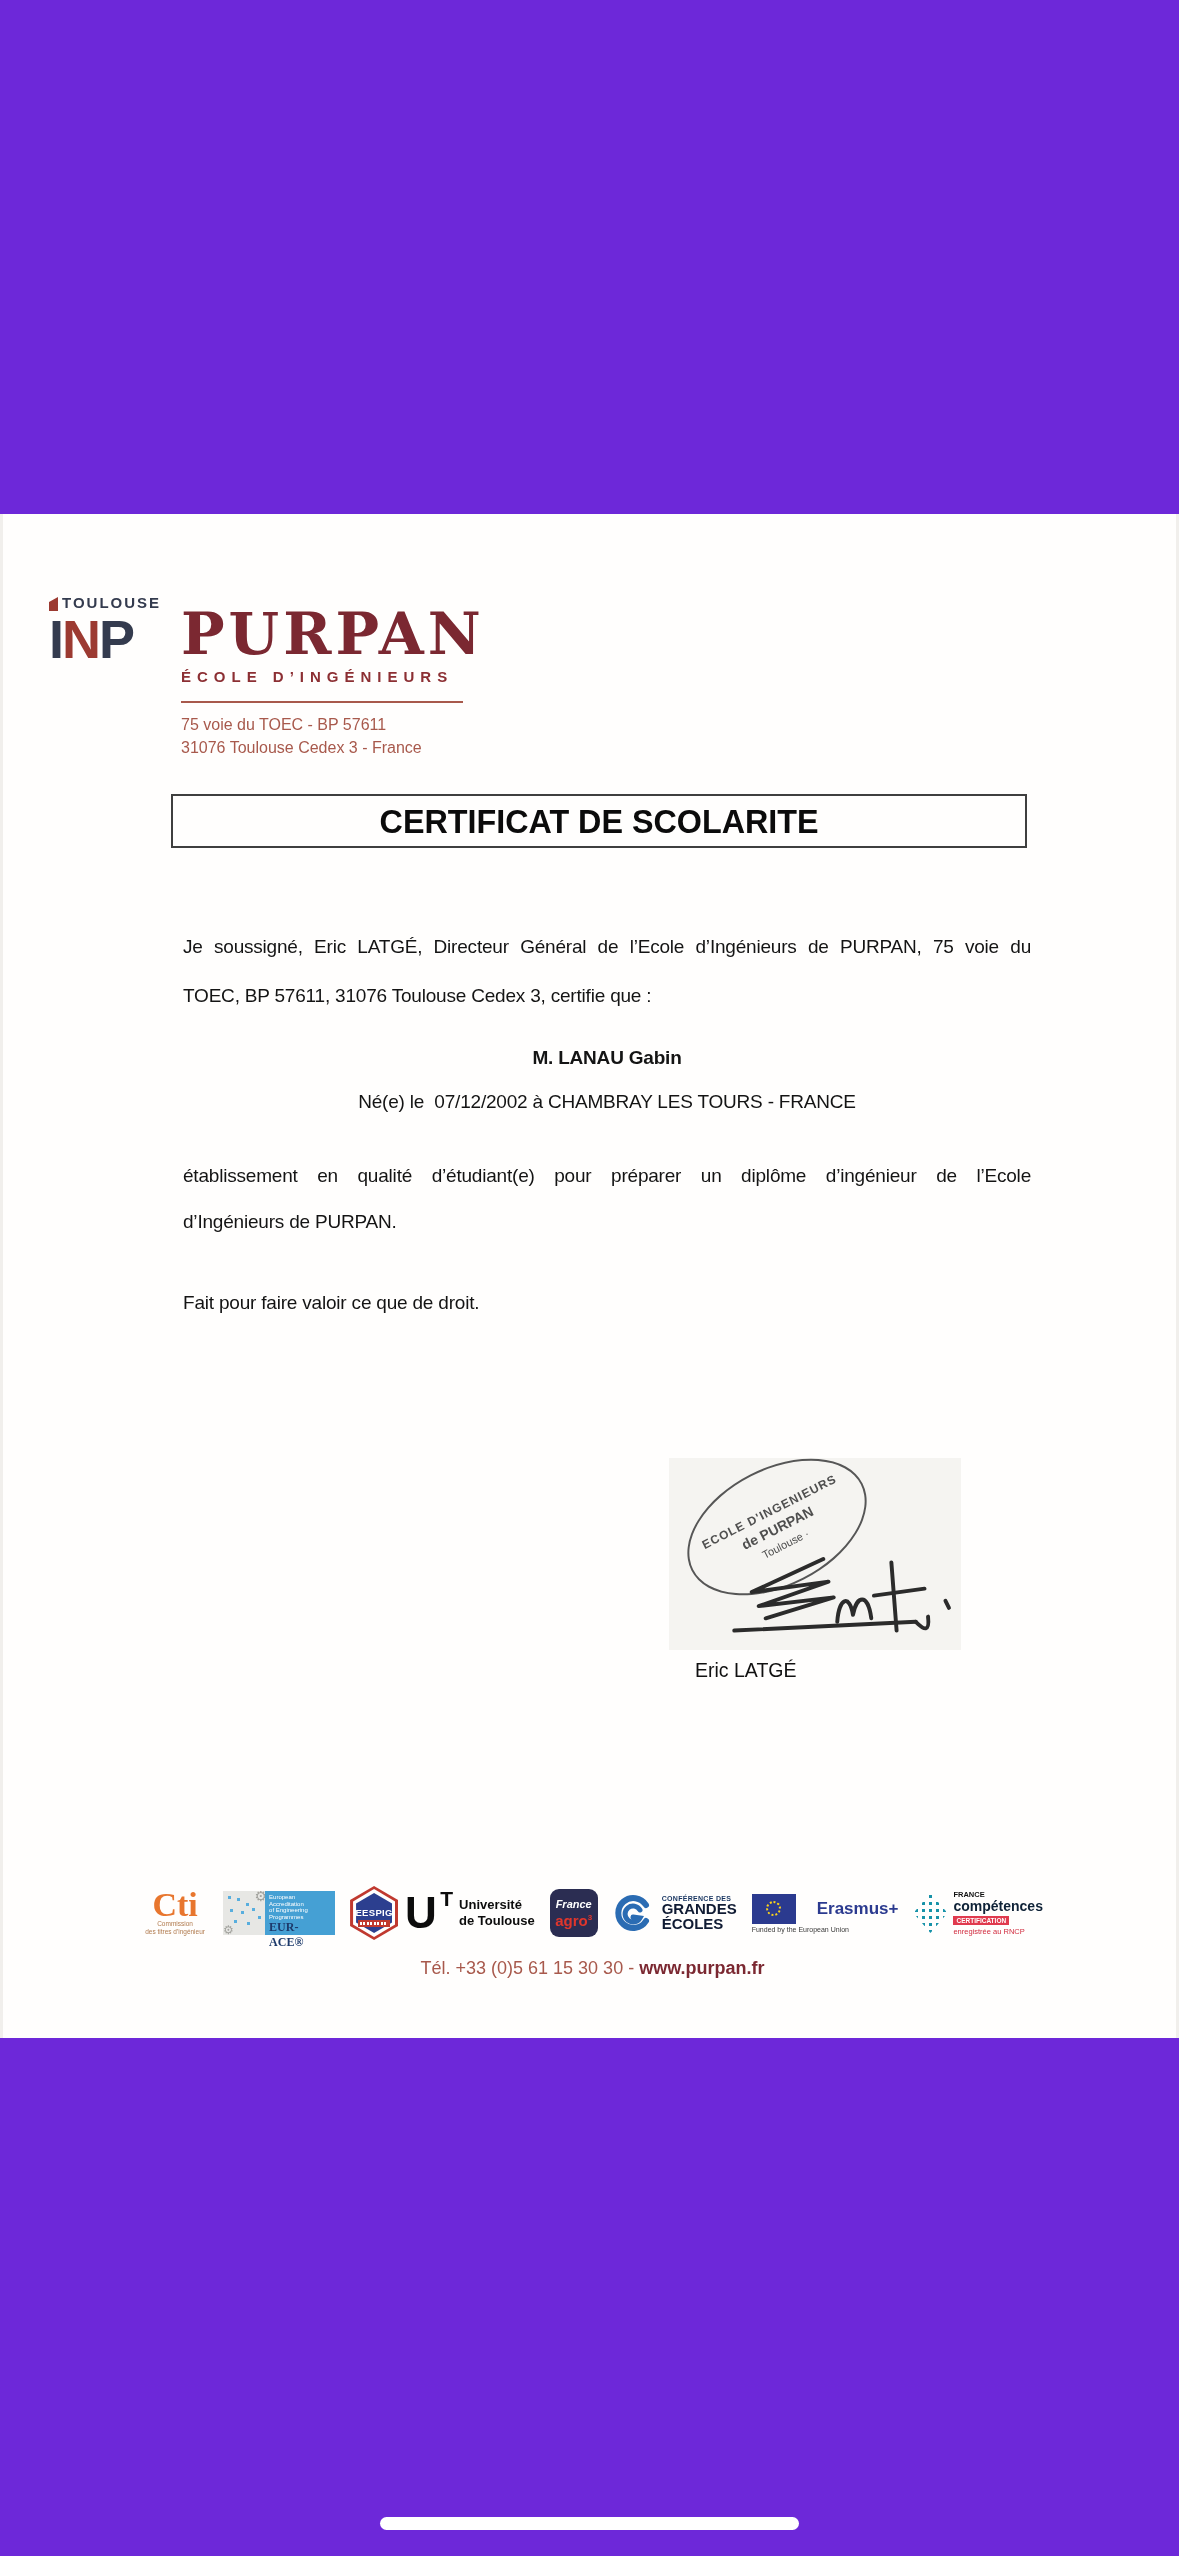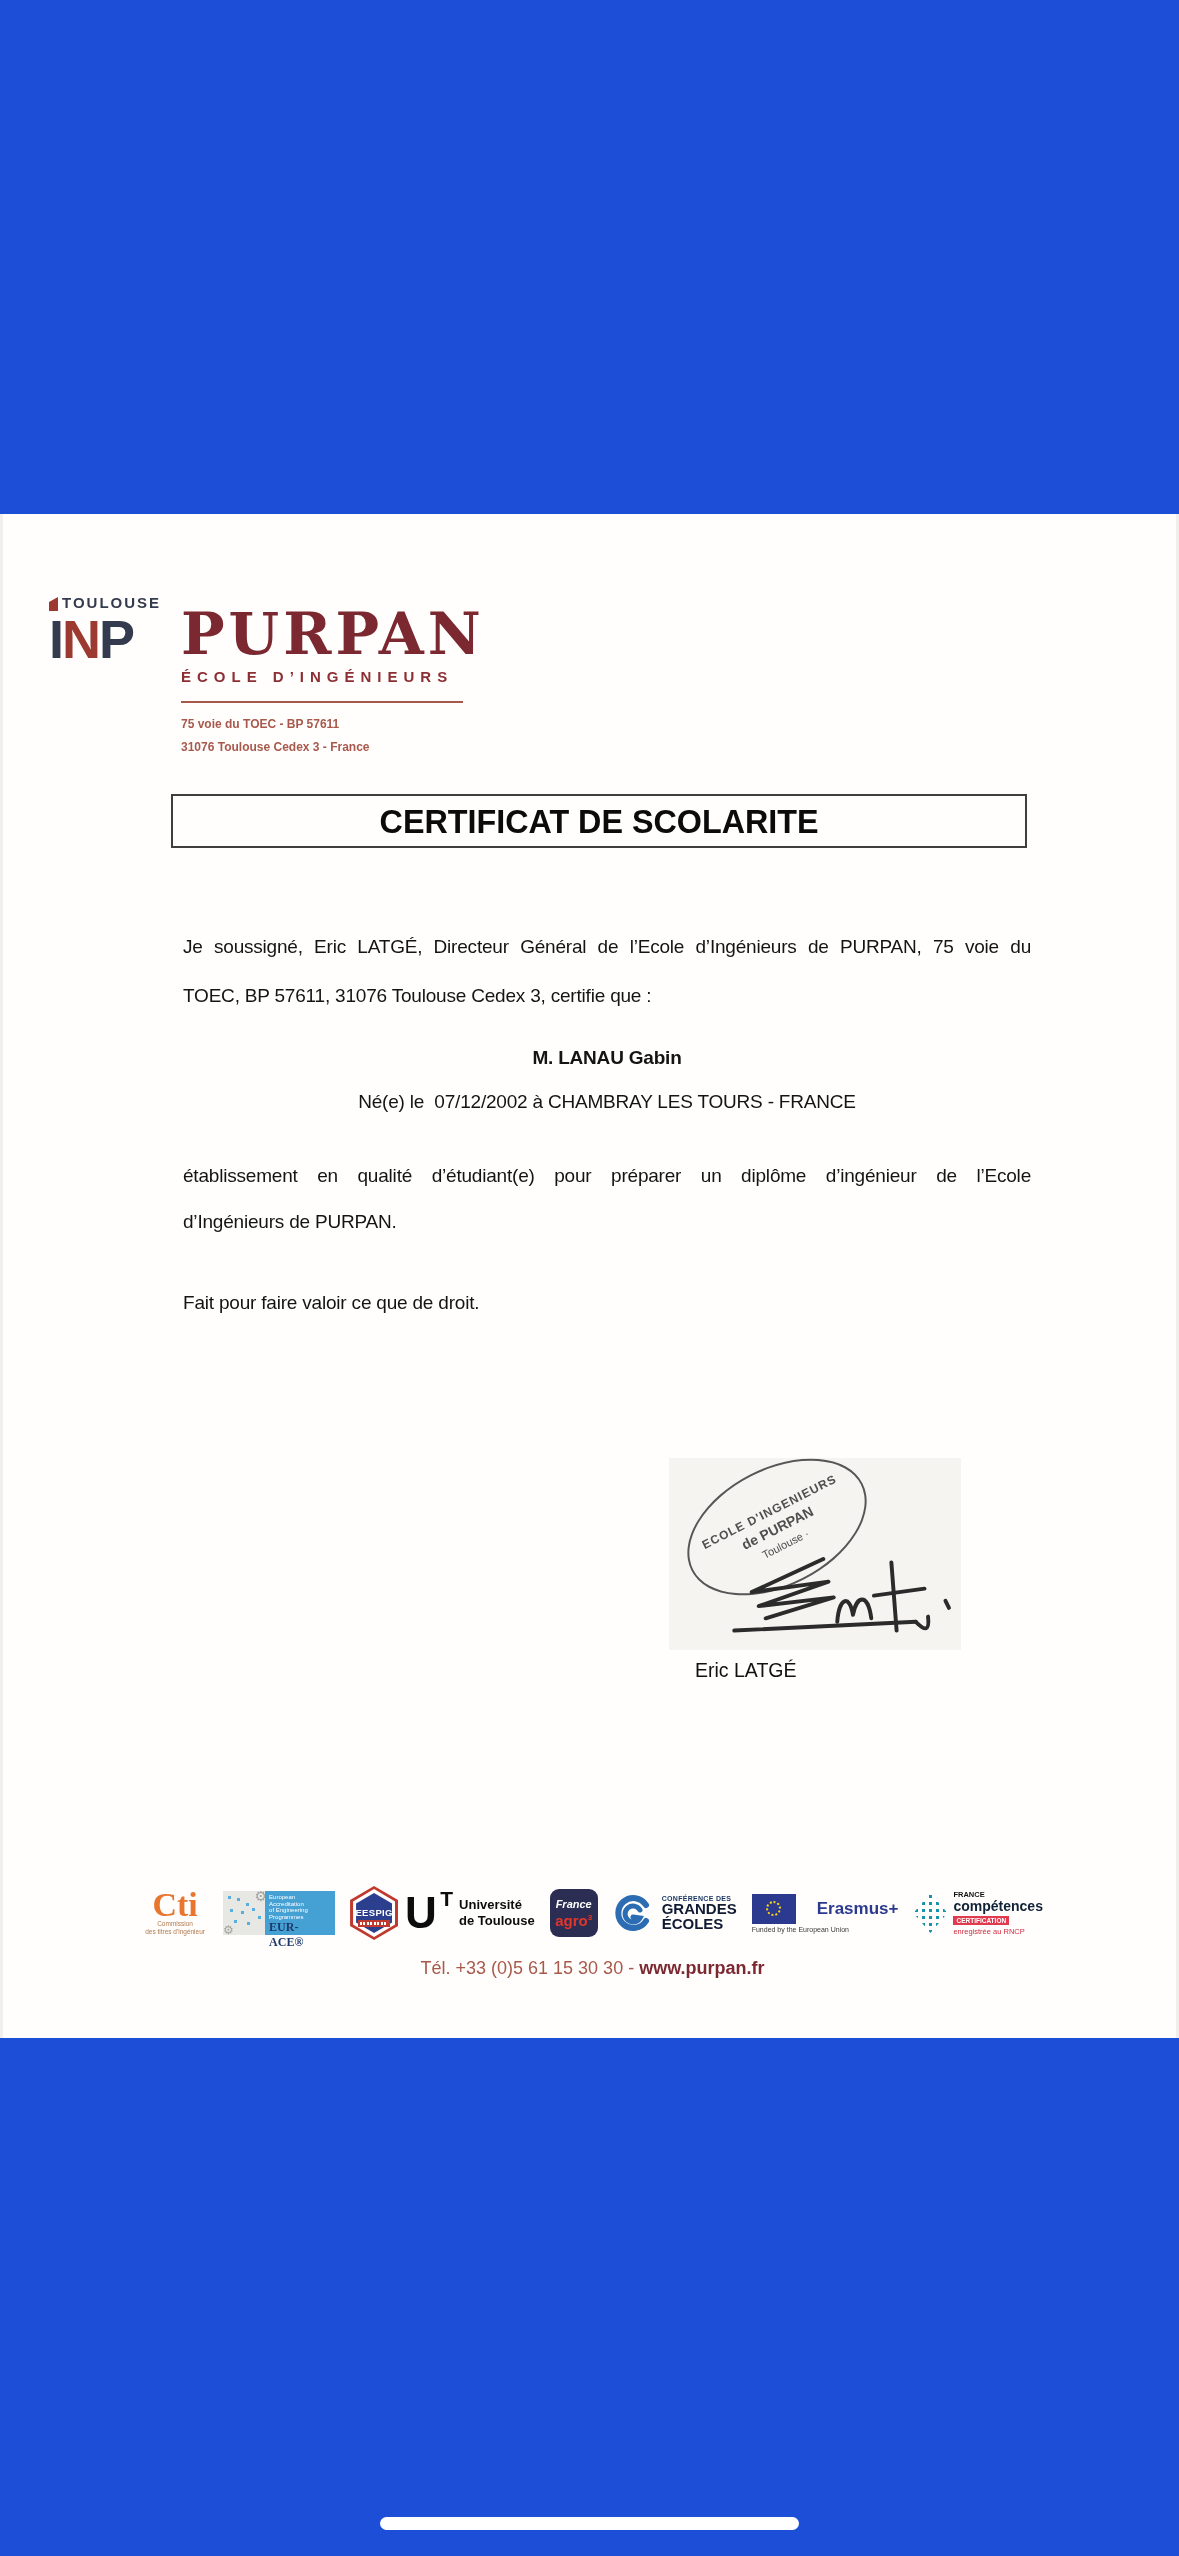--- a/index.html
+++ b/index.html
@@ -1,39 +1,39 @@
 <!DOCTYPE html>
 <html><head>
 <meta charset="utf-8">
 <style>
   * { margin:0; padding:0; box-sizing:border-box; }
   html,body { width:1179px; height:2556px; background:#000; overflow:hidden;
               font-family:"Liberation Sans", sans-serif; }
 
-  .screen { position:relative; width:1179px; height:2556px; background:#1d4ed8; }
+  .screen { position:relative; width:1179px; height:2556px; background:#6d28d9; }
 
   
   .page { position:absolute; left:0; top:514px; width:1179px; height:1524px;
           background:#fffefd; border-left:3px solid #f1efec; border-right:3px solid #f1efec; }
 
   
   .logo-block { position:absolute; left:46px; top:80px; display:flex; gap:17px; }
   .inp-col { width:115px; }
   .inp-top { display:flex; align-items:flex-end; gap:4px; }
   .inp-flag { width:9px; height:14px; background:#9c3a31;
               clip-path:polygon(0 100%, 0 35%, 100% 0, 100% 100%); }
   .inp-toulouse { font-size:15px; font-weight:800; letter-spacing:2px; color:#343b4e; }
   .inp-big { font-size:54px; line-height:56px; font-weight:800; letter-spacing:-2px; color:#343b4e; }
   .inp-big .n-red { color:#9c3a31; }
   .purpan-col { padding-top:14px; }
   .purpan-word { font-family:"DejaVu Serif", serif; font-weight:bold; font-size:58px;
                  line-height:52px; letter-spacing:4px; color:#7b2831; }
   .purpan-sub { margin-top:8px; font-size:15px; font-weight:700; letter-spacing:6px; color:#8c2f33; }
   .addr-rule { margin:16px 0 10px 0; width:282px; height:2px; background:#a8594c; }
-  .addr { font-size:12px; line-height:23px; color:#a8594c;font-weight:bold; }
+  .addr { font-size:16px; line-height:23px; color:#a8594c; }
 
   
   .title-box { position:absolute; left:168px; top:280px; width:856px; height:54px;
                border:2px solid #3f3f3f; display:flex; align-items:center; justify-content:center; }
   .title-text { font-size:34px; font-weight:bold; color:#0b0b0b; letter-spacing:0;
                 transform:scaleX(0.95); transform-origin:center; white-space:nowrap; }
 
   
   .body-text { position:absolute; left:180px; top:408px; width:848px;
                font-size:19px; letter-spacing:-0.2px; color:#141414; }

